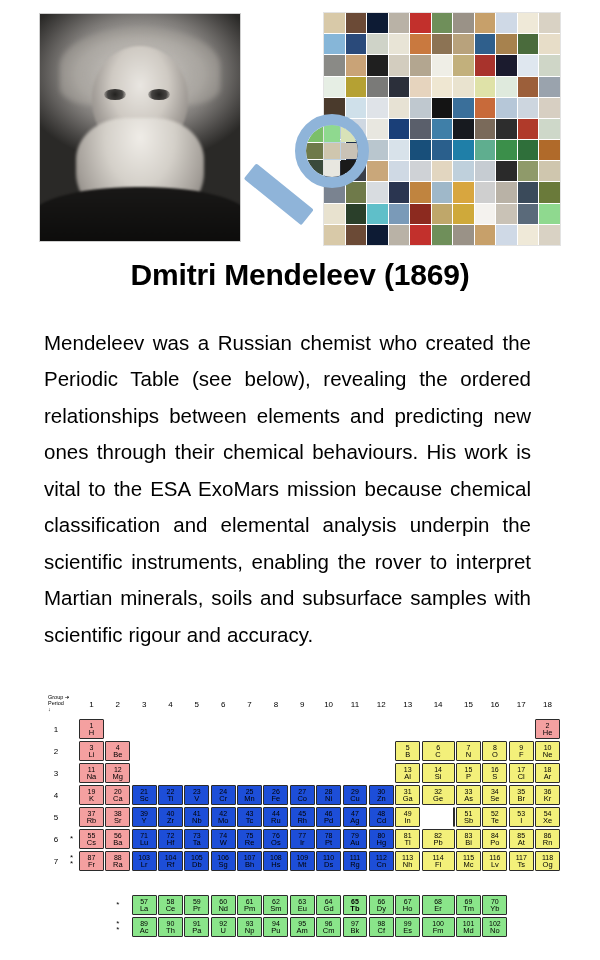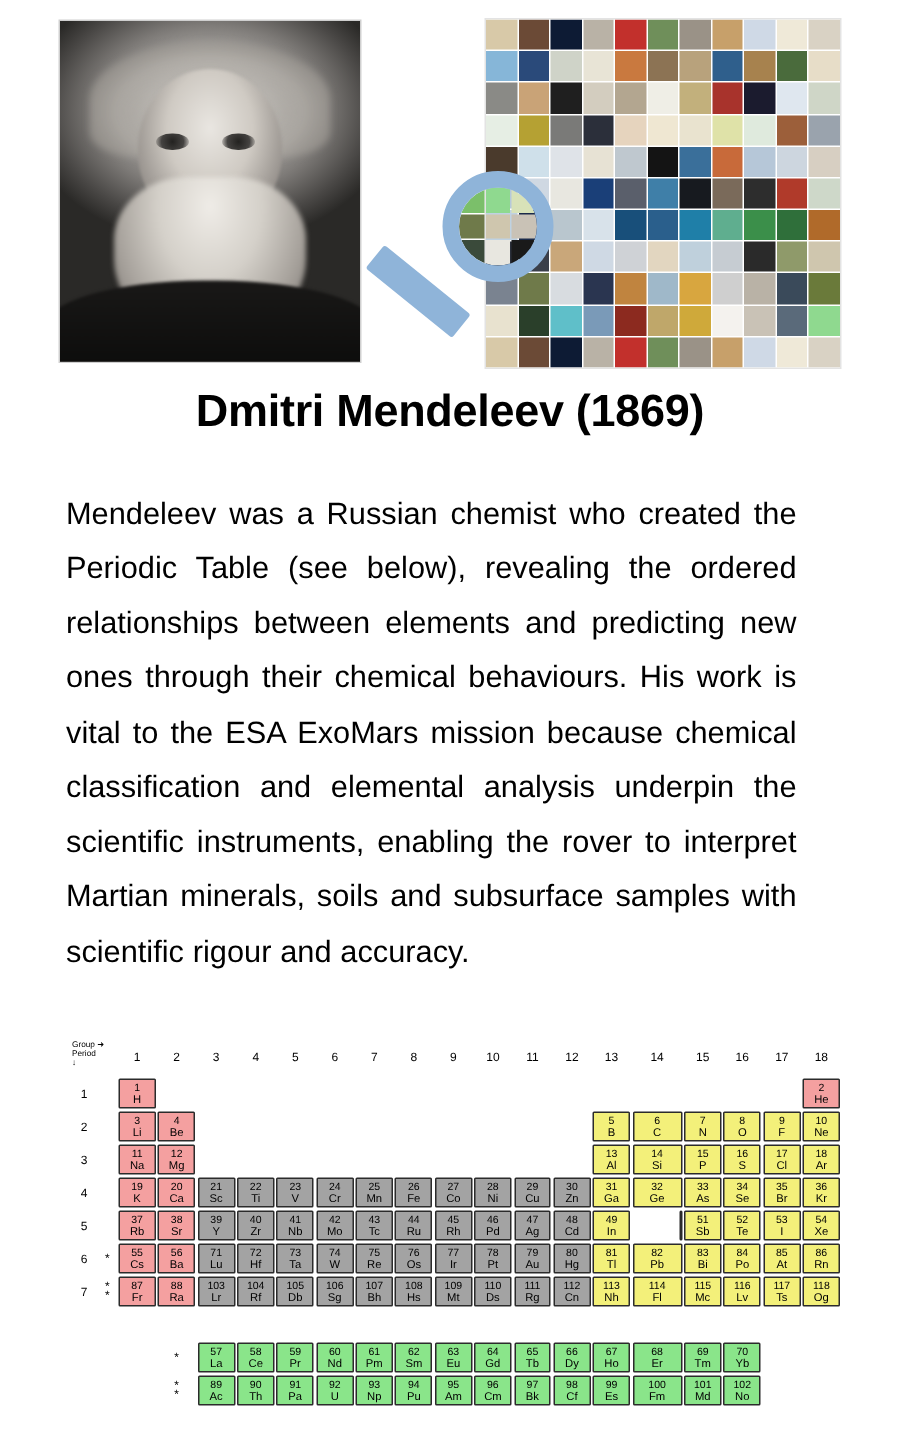--- a/index.html
+++ b/index.html
@@ -113,21 +113,21 @@
     border:1px solid #2b2b2b;
     border-radius:1px;
     display:flex;flex-direction:column;align-items:center;justify-content:center;
     line-height:1.0;
     box-sizing:border-box;
     overflow:hidden;
   }
   .cell .z{font-size:7px;}
   .cell .sym{font-size:7.5px;}
   .c-pink{background:#f4a0a0;}
-  .c-blue{background:#a3a3a3;}
+  .c-blue{background:#1d4ed8;}
   .c-yellow{background:#f3f07a;}
   .c-green{background:#8ae58a;}
 </style>
 </head>
 <body>
 
 <div class="hero">
 
   <div class="portrait">
     <div class="hair"></div>
@@ -710,21 +710,21 @@
         <span class="sym">Sm</span>
       </div>
       <div class="cell c-green" style="grid-area: 10 / 11;">
         <span class="z">63</span>
         <span class="sym">Eu</span>
       </div>
       <div class="cell c-green" style="grid-area: 10 / 12;">
         <span class="z">64</span>
         <span class="sym">Gd</span>
       </div>
-      <div class="cell c-green" style="grid-area: 10 / 13;">
+      <div class="cell c-green" style="grid-area: 10 / 13; font-weight: bold;">
         <span class="z">65</span>
         <span class="sym">Tb</span>
       </div>
       <div class="cell c-green" style="grid-area: 10 / 14;">
         <span class="z">66</span>
         <span class="sym">Dy</span>
       </div>
       <div class="cell c-green" style="grid-area: 10 / 15;">
         <span class="z">67</span>
         <span class="sym">Ho</span>

